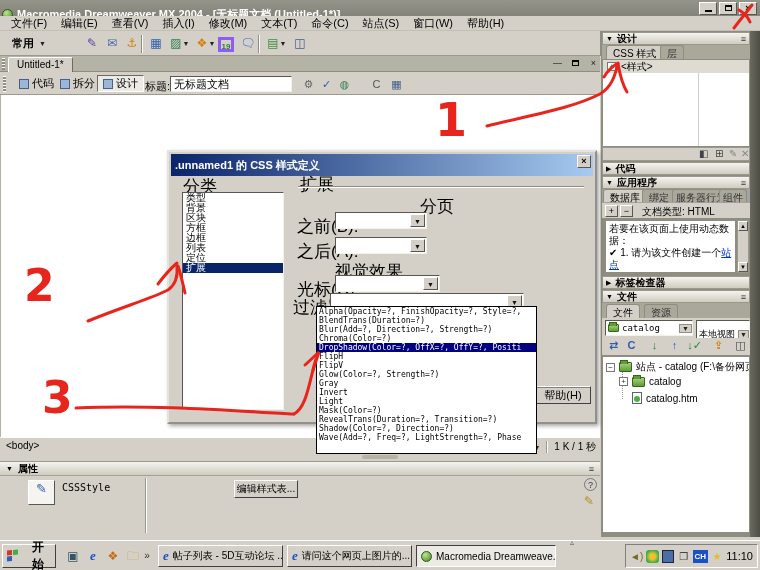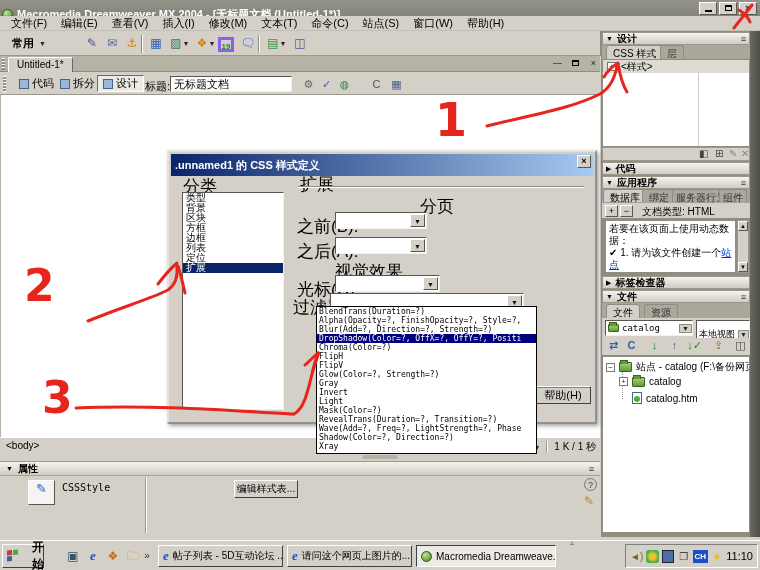--- a/index.html
+++ b/index.html
@@ -97,21 +97,21 @@
   .docicon { width:10px; height:12px; background:#fff; border:1px solid #567; position:relative; flex:0 0 auto; }
   .docicon:before { content:""; position:absolute; left:1px; top:3px; width:6px; height:6px; border-radius:50%; background:#4fae3d; }
   .ftool { position:absolute; width:17px; height:15px; text-align:center; font-size:11px; line-height:15px; font-weight:bold; }
   .minibtn { position:absolute; width:13px; height:12px; background:#d4d0c8; border:1px solid; border-color:#fff #585650 #585650 #fff; font-size:9px; line-height:10px; text-align:center; }
   .hlink { color:#0033cc; text-decoration:underline; cursor:pointer; }
   .sscroll { position:absolute; width:12px; background:#d4d0c8; border:1px solid #9a978b; }
   .sarr { position:absolute; left:0; width:10px; height:10px; background:#d4d0c8; border:1px solid; border-color:#fff #585650 #585650 #fff; font-size:6px; text-align:center; line-height:9px; }
 
   
   .taskbar { left:0; top:540px; width:760px; height:30px; background:#d4d0c8; border-top:1px solid #fff; }
-  .startbtn { position:absolute; left:2px; top:3px; width:42px; height:24px; background:#d4d0c8; border:1px solid; border-color:#fff #404040 #404040 #fff; display:flex; align-items:center; gap:14px; padding:0 4px; font-weight:bold; font-size:12px; }
+  .startbtn { position:absolute; left:2px; top:3px; width:54px; height:24px; background:#d4d0c8; border:1px solid; border-color:#fff #404040 #404040 #fff; display:flex; align-items:center; gap:14px; padding:0 4px; font-weight:bold; font-size:12px; }
   .flag { width:12px; height:12px; display:grid; grid-template-columns:5px 5px; grid-template-rows:5px 5px; gap:1px; transform:skewY(-6deg); }
   .flag i { display:block; }
   .qlicon { position:absolute; top:6px; width:18px; height:18px; text-align:center; font-size:12px; line-height:18px; }
   .taskbtn { position:absolute; top:4px; height:22px; background:#d4d0c8; border:1px solid; border-color:#fff #404040 #404040 #fff; font-size:10px; display:flex; align-items:center; gap:4px; padding:0 4px; white-space:nowrap; overflow:hidden; }
   .taskbtn.active { background:#eceae4; border-color:#404040 #fff #fff #404040; }
   .ie-e { color:#1b53c9; font-weight:bold; font-style:italic; font-family:"Liberation Serif","DejaVu Serif",serif; font-size:13px; }
   .tray { position:absolute; right:2px; top:3px; width:133px; height:24px; border:1px solid; border-color:#808080 #fff #fff #808080; display:flex; align-items:center; gap:3px; padding:0 4px; }
   .trayicon { width:13px; height:13px; font-size:10px; line-height:13px; text-align:center; }
   .ime { background:#1a50c8; color:#fff; font-size:8px; font-weight:bold; line-height:13px; width:15px; }
 
@@ -354,36 +354,35 @@
         <span class="cbtn">▼</span>
       </div>
     <span class="dlabel" style="left:124px;top:144px">过滤器(F):</span>
     <div class="combo inset-white" style="left:161px;top:141px;width:194px">
         <span class="cbtn">▼</span>
       </div>
     <div class="helpbtn">帮助(H)</div>
   </div>
 
   <div class="abs flist">
+    <div class="fo">Alpha(Opacity=?, FinishOpacity=?, Style=?,</div>
     <div class="fo">BlendTrans(Duration=?)</div>
-    <div class="fo">Alpha(Opacity=?, FinishOpacity=?, Style=?,</div>
     <div class="fo">Blur(Add=?, Direction=?, Strength=?)</div>
+    <div class="fo">Chroma(Color=?)</div>
     <div class="fo sel">DropShadow(Color=?, OffX=?, OffY=?, Positi</div>
-    <div class="fo">Chroma(Color=?)</div>
     <div class="fo">FlipH</div>
     <div class="fo">FlipV</div>
     <div class="fo">Glow(Color=?, Strength=?)</div>
     <div class="fo">Gray</div>
     <div class="fo">Invert</div>
     <div class="fo">Light</div>
     <div class="fo">Mask(Color=?)</div>
     <div class="fo">RevealTrans(Duration=?, Transition=?)</div>
+    <div class="fo">Shadow(Color=?, Direction=?)</div>
     <div class="fo">Wave(Add=?, Freq=?, LightStrength=?, Phase</div>
-    <div class="fo">Shadow(Color=?, Direction=?)</div>
-    <div class="fo">Xray</div>
   </div>
 
   <div class="abs statusbar">
     <span class="tag">&lt;body&gt;</span>
     <span class="right">
       <span>61</span>
       <span class="drop7">▼</span>
       <span style="border-left:1px solid #9b988c;border-right:1px solid #fff;height:12px"></span>
       <span>1 K / 1 秒</span>
     </span>

